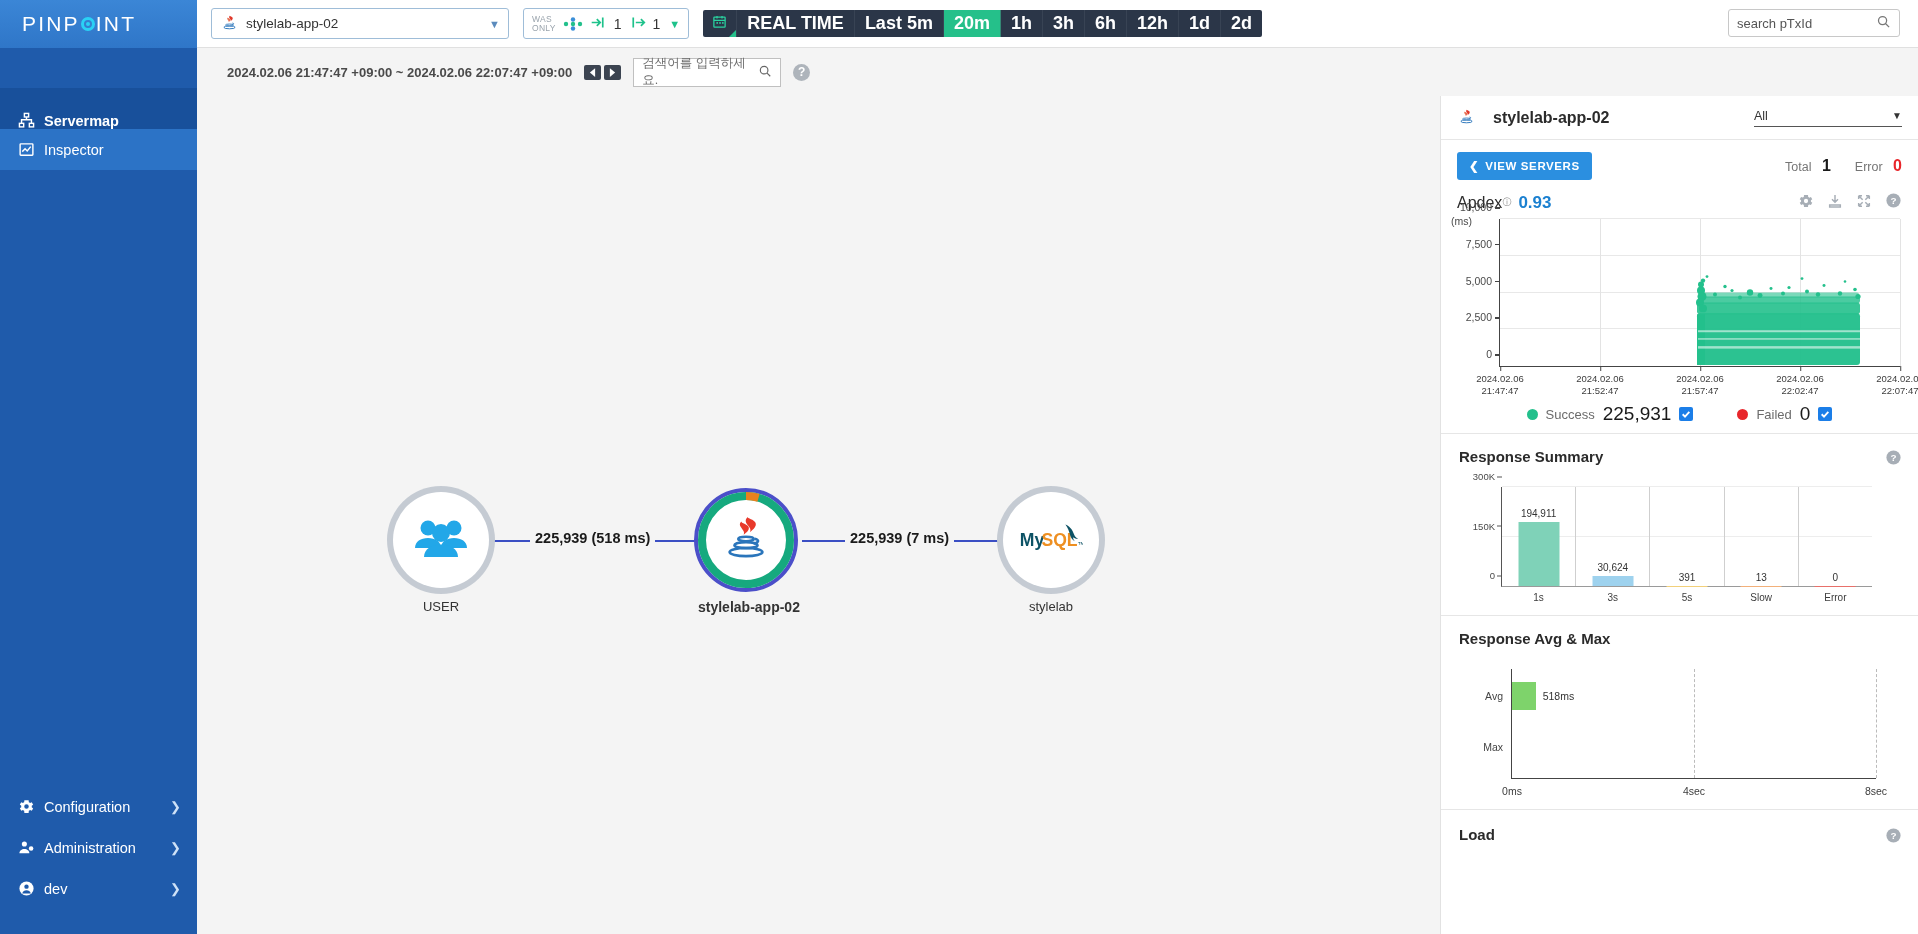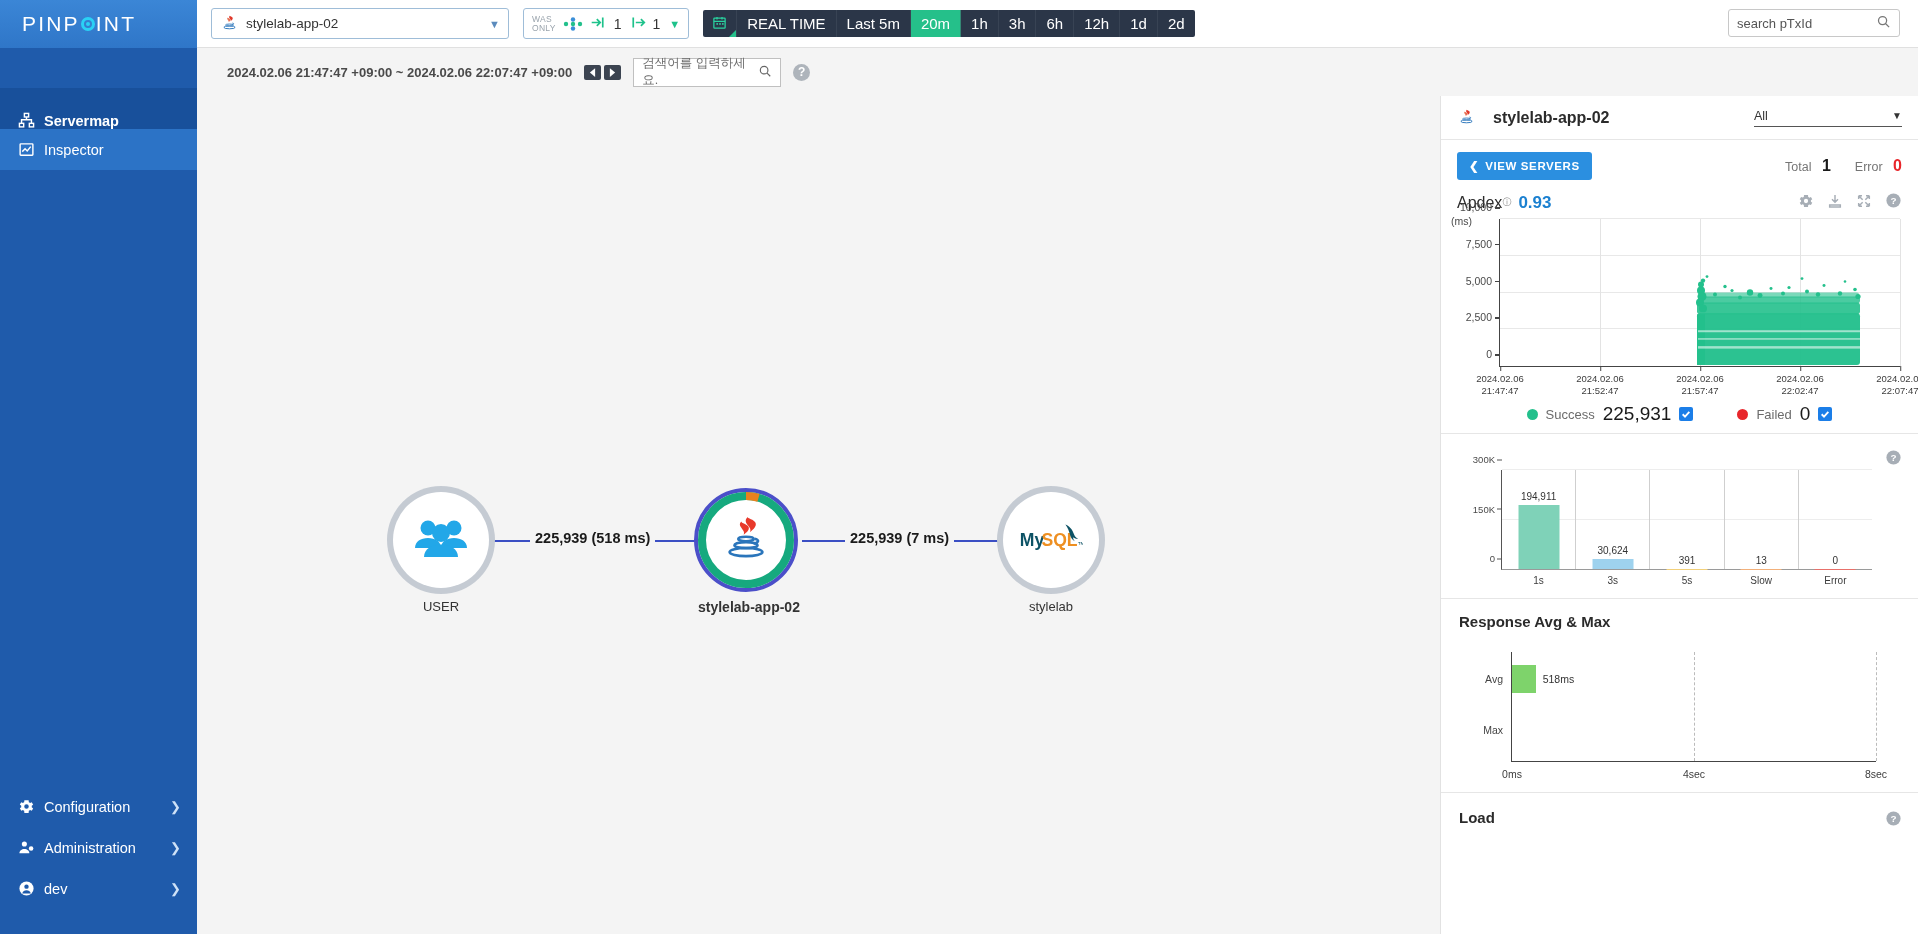--- a/index.html
+++ b/index.html
@@ -53,21 +53,21 @@
     height: 31px; border: 1px solid #9fbdd8; border-radius: 3px; display: flex;
     align-items: center; padding: 0 8px; gap: 7px; font-size: 13px; background:#fff; cursor:pointer;
   }
   .was-label { font-size: 8.5px; line-height: 9px; color: #9aa4ad; letter-spacing:.3px; }
   .dots-ico { width: 20px; height: 14px; }
   .cnt { font-size: 14px; color: #333; }
   .was-only .caret { color:#1ec28b; font-size: 11px; margin-left:2px;}
 
   .timebar { display: flex; height: 27px; align-items: stretch; border-radius:2px; overflow:hidden;}
   .timebar > div {
-    background: #2b3648; color: #fff; font-size: 15px; font-weight: normal;
+    background: #2b3648; color: #fff; font-size: 18px; font-weight: bold;
     display: flex; align-items: center; padding: 0 10px; cursor: pointer;
     border-right: 1px solid #46506080;
   }
   .timebar > div:last-child { border-right: none; }
   .timebar .cal { background:#2b3648; padding: 0 9px; position:relative;}
   .timebar .cal::after{content:'';position:absolute;right:0;bottom:0;border-width:0 0 7px 7px;border-style:solid;border-color:transparent transparent #25c08a transparent;}
   .timebar .sel { background: #25c08a; }
   .ptx-search {
     position: absolute; right: 18px; top: 9px; width: 172px; height: 28px;
     border: 1px solid #c8c8c8; border-radius: 3px; background:#fff;
@@ -606,20 +606,21 @@
               <span class="cbx">
                 <svg viewBox="0 0 12 12" fill="none" stroke="#fff" stroke-width="2.2">
                     <path d="M2 6.3l2.8 2.8L10 3.4"></path>
                   </svg>
               </span>
             </span>
           </div>
         </div>
 
         <div class="sec">
+          <div class="sec-title">Response Summary</div>
           <span class="sec-help">
             <svg width="17" height="17" viewBox="0 0 24 24">
               <circle cx="12" cy="12" r="10" fill="#a7aeb6"></circle>
               <text x="12" y="17" font-size="14" font-weight="bold" fill="#fff" text-anchor="middle" font-family="Liberation Sans, sans-serif">?</text>
             </svg>
           </span>
 
           <div class="rs-wrap">
             <div class="rs-grid" style="bottom:50%"></div>
             <div class="rs-grid" style="bottom:100%"></div>

